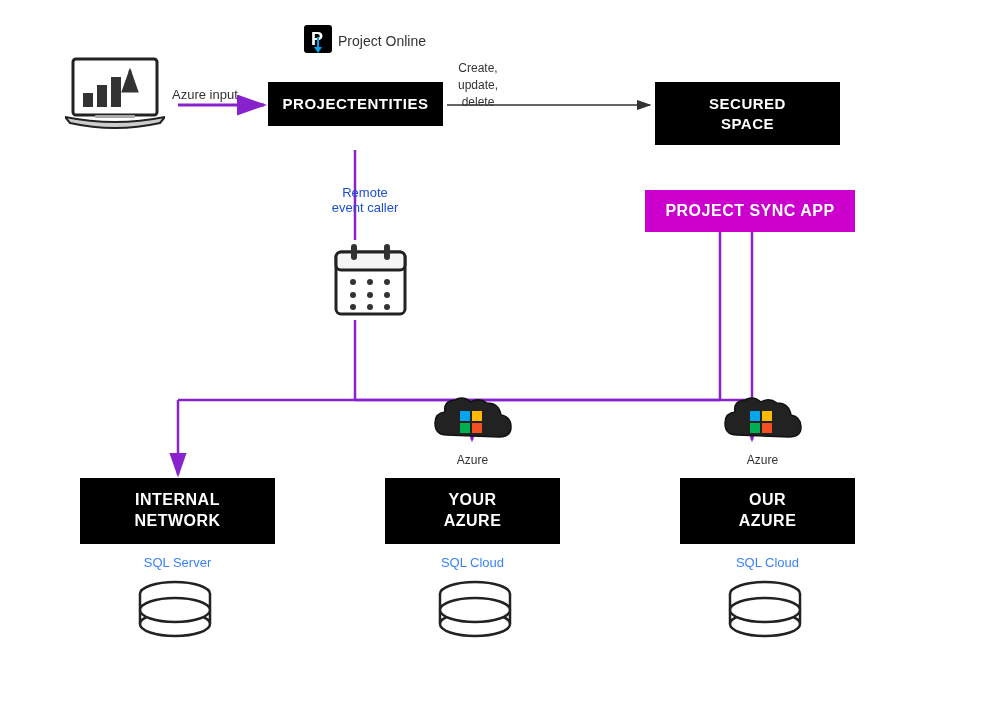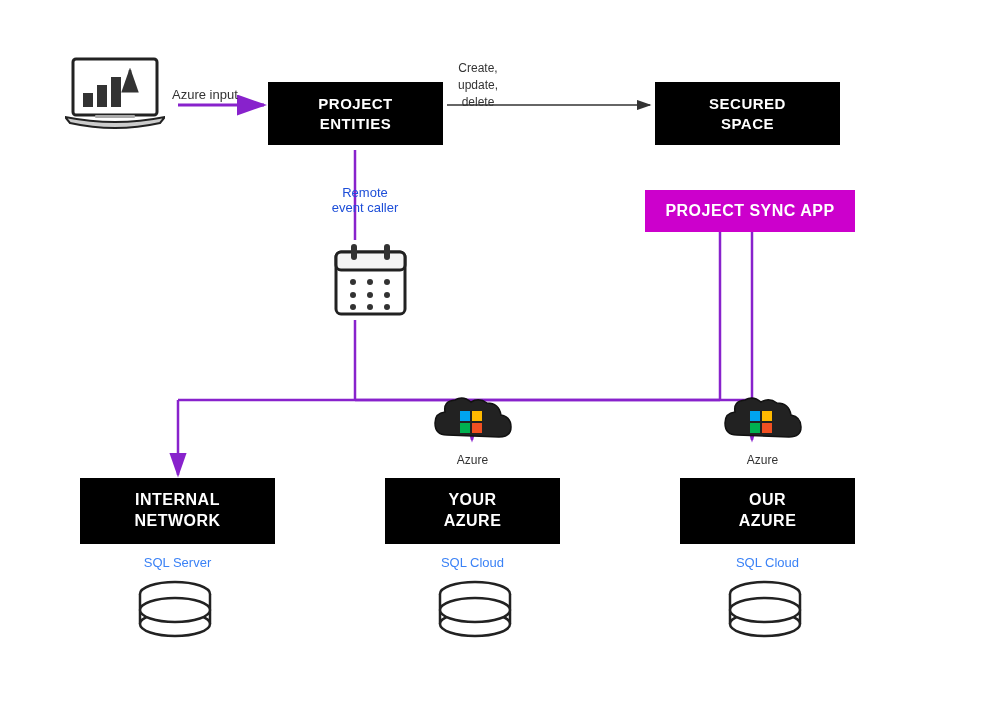--- a/index.html
+++ b/index.html
@@ -281,23 +281,35 @@
 
       <path d="M0 62 Q50 72 100 62 L95 68 Q50 78 5 68 Z" fill="#ccc" stroke="#222" stroke-width="2"></path>
       <rect x="30" y="60" width="40" height="3" rx="1" fill="#aaa"></rect>
     </svg>
   </div>
 
   <div class="user-input-label">
     <span>Azure input</span>
   </div>
 
+  <div class="project-online-area">
+    <div class="project-online-header">
+
+      <svg width="28" height="32" viewBox="0 0 28 32">
+        <rect x="0" y="0" width="28" height="28" rx="3" fill="#000"></rect>
+        <text x="7" y="20" font-size="18" font-weight="bold" fill="white" font-family="Arial">P</text>
+        <polygon points="10,22 18,22 14,28" fill="#00a4ef"></polygon>
+        <line x1="14" y1="12" x2="14" y2="22" stroke="#00a4ef" stroke-width="2"></line>
+      </svg>
+      <span class="project-online-label">Project Online</span>
+    </div>
+  </div>
 
   <div class="project-entities-box">
-    <div class="black-box" style="flex-direction:column; line-height:1.3;align-items:center;">
+    <div class="black-box" style="line-height:1.3;align-items:center;">
       <span>PROJECT</span>
       <span>ENTITIES</span>
     </div>
   </div>
 
   <div class="crud-label">
     <div>Create,</div>
     <div>update,</div>
     <div>delete</div>
   </div>

